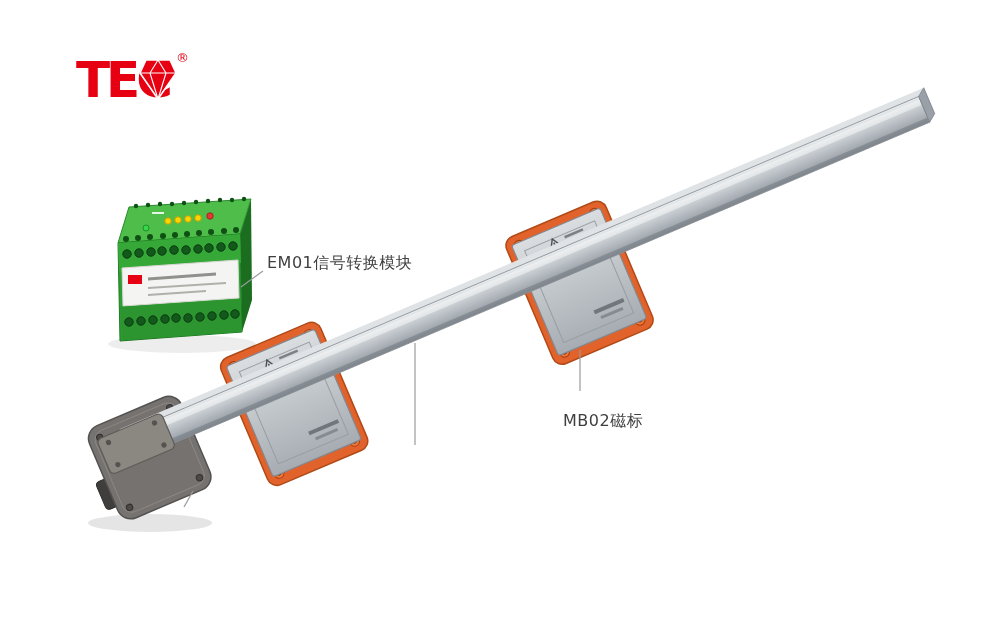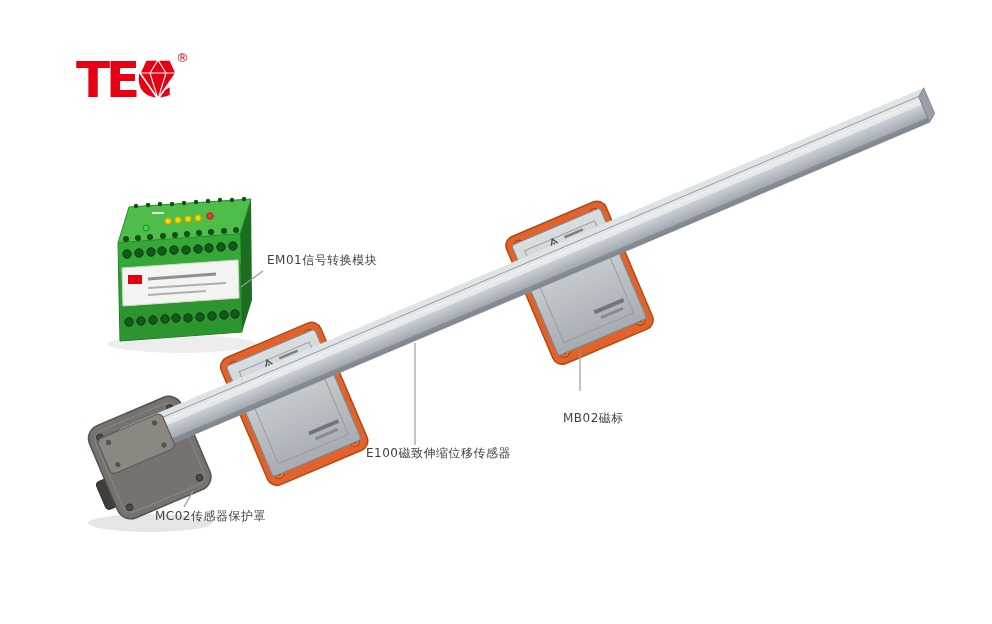--- a/index.html
+++ b/index.html
@@ -3,21 +3,21 @@
 <meta charset="utf-8">
 <style>
   html,body { margin:0; padding:0; background:#ffffff; }
   .stage {
     position:relative; width:992px; height:624px; background:#ffffff;
     overflow:hidden; font-family:"DejaVu Sans","Liberation Sans",sans-serif;
     margin:0 auto;
   }
   .stage svg { position:absolute; left:0; top:0; }
   .callout {
-    position:absolute; font-size:12px; line-height:1.2; color:#3f3f3f;
+    position:absolute; font-size:16px; line-height:1.2; color:#3f3f3f;
     letter-spacing:0.5px; white-space:nowrap;
   }
 </style>
 </head>
 <body>
 
 <div class="stage">
 
 <svg width="992" height="624" viewBox="0 0 992 624">
   <defs>
@@ -192,16 +192,14 @@
 
   <g stroke="#9b9b9b" stroke-width="1.2">
     <line x1="263" y1="271" x2="241" y2="287"></line>
     <line x1="415" y1="445" x2="415" y2="343"></line>
     <line x1="580" y1="391" x2="580" y2="350"></line>
     <line x1="184" y1="507" x2="193" y2="491"></line>
   </g>
 </svg>
 
   <div class="callout" style="left:267px; top:253px">EM01信号转换模块</div>
-  <div class="callout" style="left:366px; top:446px">E100磁致伸缩位移传感器</div>
   <div class="callout" style="left:563px; top:411px">MB02磁标</div>
-  <div class="callout" style="left:155px; top:509px">MC02传感器保护罩</div>
 </div>
 
 </body></html>

